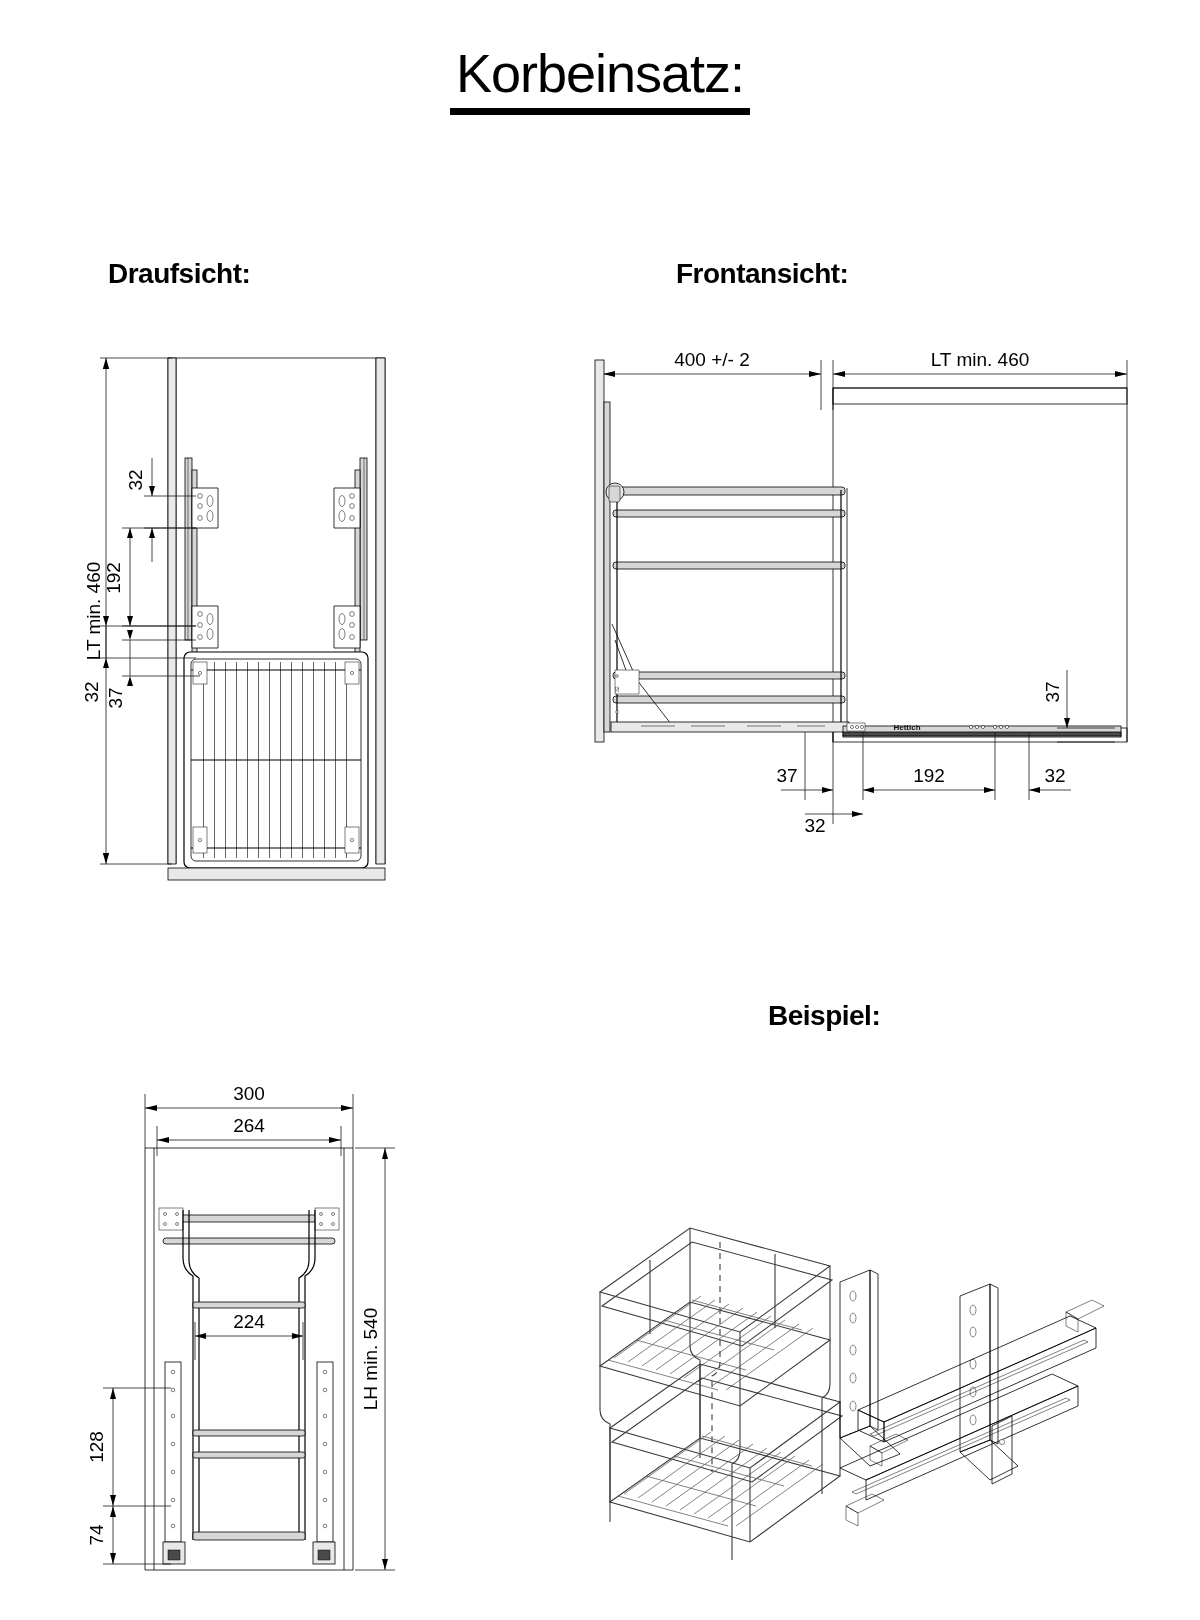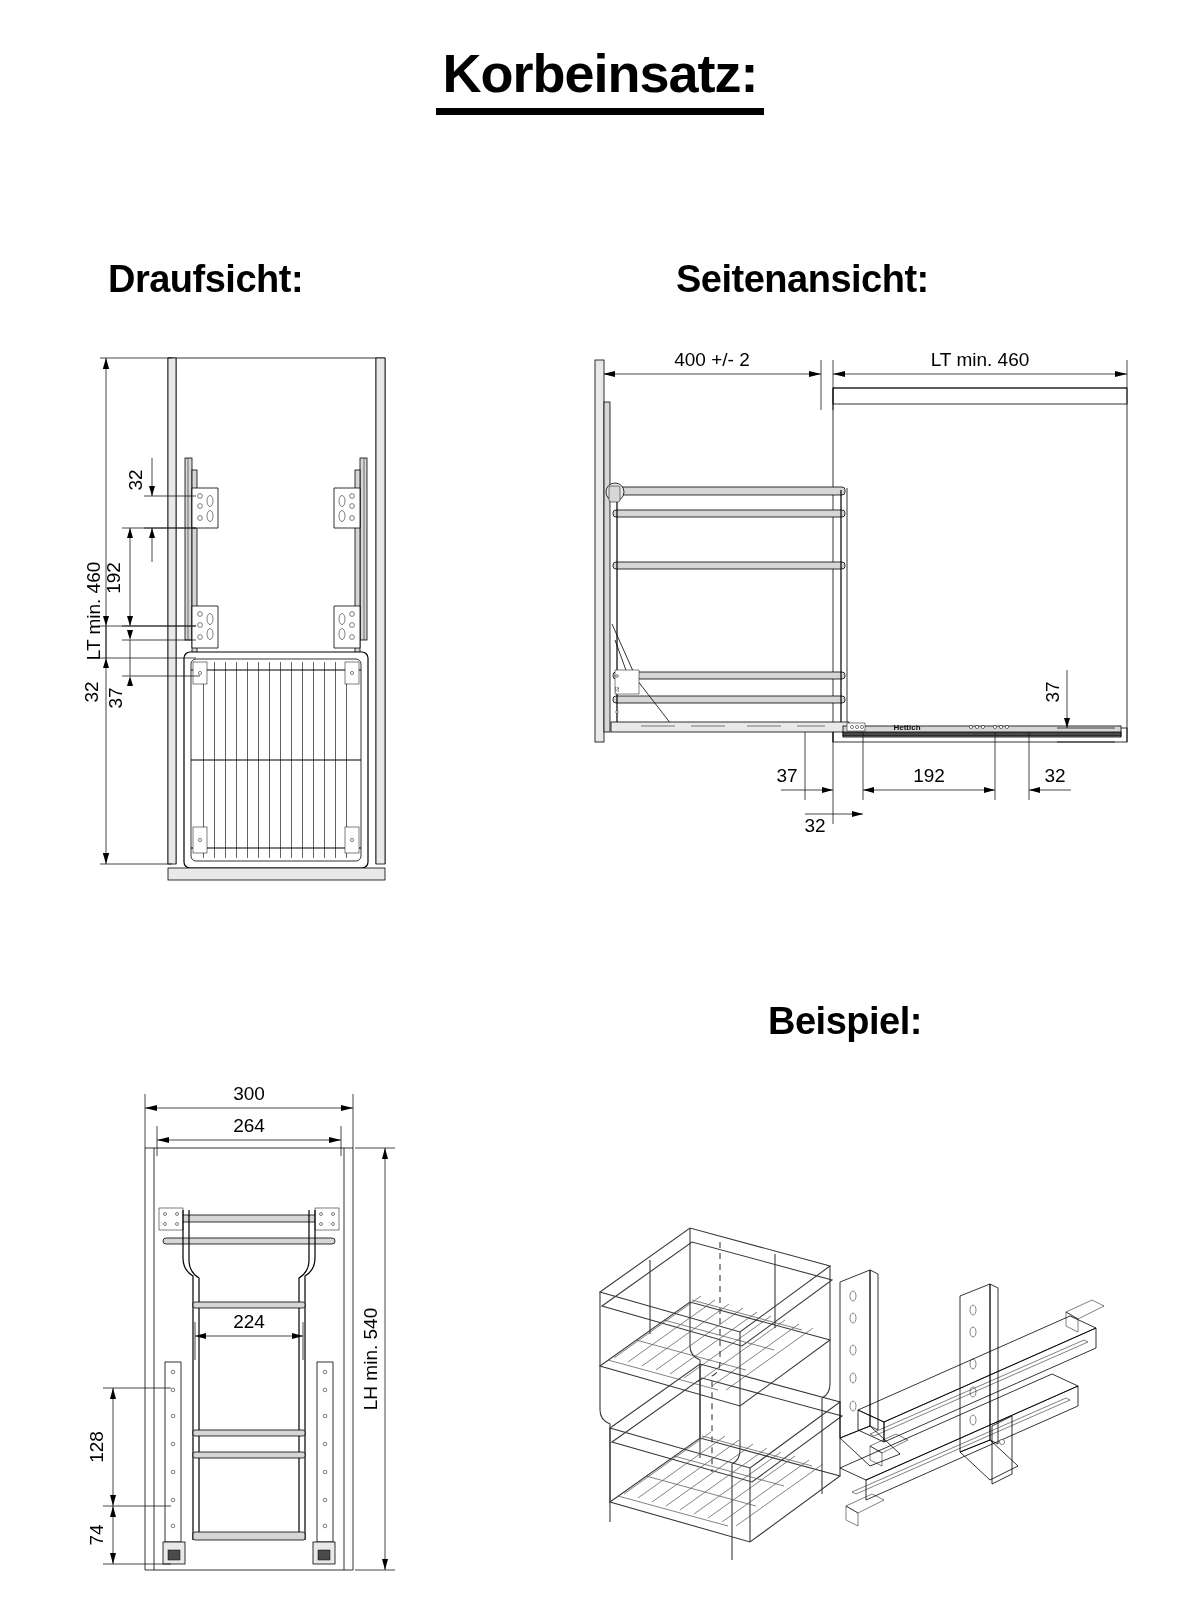--- a/index.html
+++ b/index.html
@@ -5,27 +5,27 @@
   html,body{margin:0;padding:0;background:#ffffff;}
   body{
     width:1200px;height:1620px;position:relative;overflow:hidden;
     font-family:"Liberation Sans", sans-serif;color:#000;
   }
   .page{position:absolute;inset:0;}
 
   
   #main-title{
     position:absolute;left:0;right:0;top:42px;text-align:center;
-    font-size:54px;font-weight:bold;letter-spacing:-1px;
+    font-size:54px;font-weight:normal;letter-spacing:-1px;
   }
   #main-title span{
     display:inline-block;border-bottom:7px solid #000;padding:0 6px 6px 6px;line-height:1.05;
   }
   .view-title{
-    position:absolute;font-size:38px;font-weight:bold;letter-spacing:-0.5px;white-space:nowrap;
+    position:absolute;font-size:28px;font-weight:bold;letter-spacing:-0.5px;white-space:nowrap;
   }
   #title-draufsicht{left:108px;top:258px;}
   #title-seitenansicht{left:676px;top:258px;}
   #title-frontansicht{left:80px;top:1000px;}
   #title-beispiel{left:748px;top:1000px;margin-left:20px;}
 
   
   .canvas{position:absolute;}
   #draufsicht-canvas{left:60px;top:340px;width:420px;height:570px;}
   #seitenansicht-canvas{left:571px;top:340px;width:600px;height:520px;}
@@ -51,21 +51,21 @@
 </head>
 <body>
 
 <div class="page">
 
   <div id="main-title">
     <span>Korbeinsatz:</span>
   </div>
 
   <div class="view-title" id="title-draufsicht">Draufsicht:</div>
-  <div class="view-title" id="title-seitenansicht">Seitenansicht:</div>
+  <div class="view-title" id="title-seitenansicht">Frontansicht:</div>
   <div class="view-title" id="title-beispiel">Beispiel:</div>
 
   <div class="canvas" id="draufsicht-canvas">
     <svg width="420" height="570" viewBox="0 0 420 570">
       <defs>
         <pattern id="wiregridTop" width="11" height="10" patternUnits="userSpaceOnUse">
           <line x1="0" y1="0" x2="0" y2="10" stroke="#3a3a3a" stroke-width="1.6"></line>
         </pattern>
       </defs>
 

